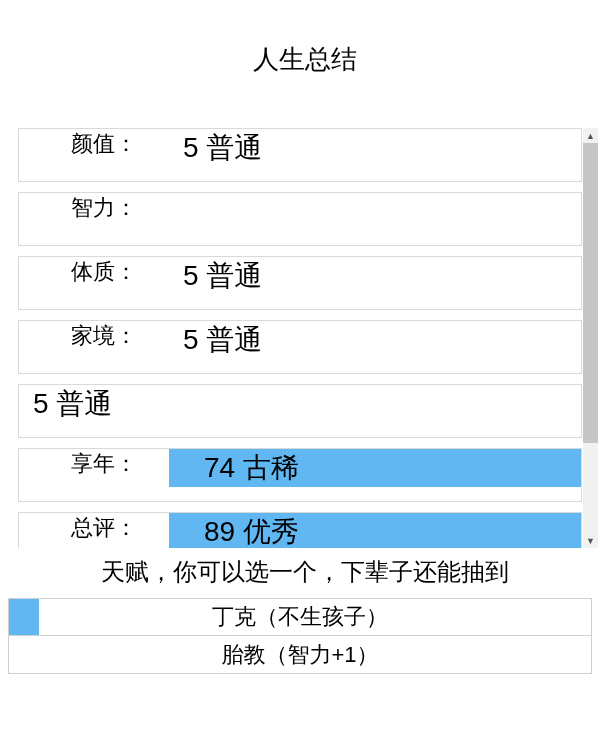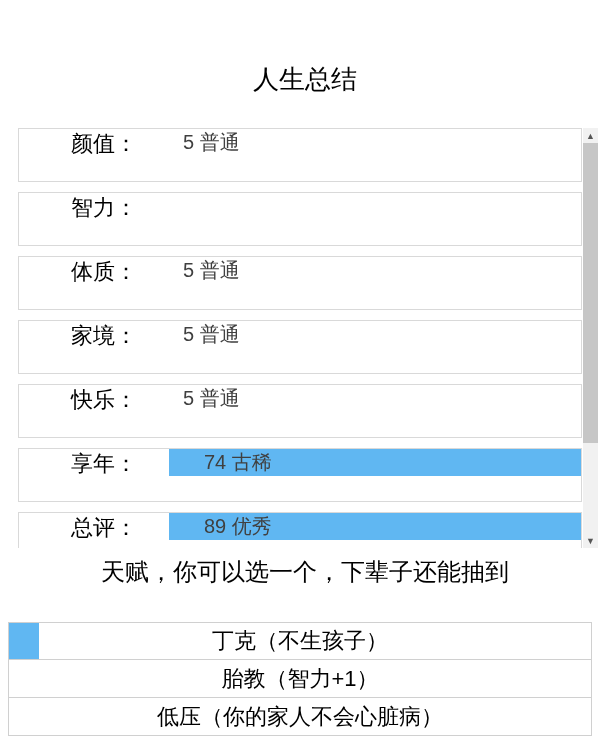--- a/index.html
+++ b/index.html
@@ -7,21 +7,21 @@
     width: 610px;
     height: 746px;
     background: #ffffff;
     font-family: "Microsoft YaHei", "PingFang SC", sans-serif;
     position: relative;
     overflow: hidden;
   }
   .title {
     text-align: center;
     font-size: 26px;
-    padding-top: 62px;
+    padding-top: 42px;
     padding-bottom: 28px;
     color: #000;
   }
   .scroll-area {
     position: absolute;
     top: 128px;
     left: 18px;
     right: 28px;
     height: 420px;
     overflow: hidden;
@@ -41,22 +41,22 @@
     align-items: center;
     justify-content: flex-end;
     font-size: 22px;
     color: #000;
     padding-right: 6px;
   }
   .stat-value {
     flex: 1;
     display: flex;
     align-items: center;
-    font-size: 20px;
-    color: #404040;
+    font-size: 28px;
+    color: #000000;
     padding-left: 14px;
   }
   .stat-value.hl {
     background: #60b7f2;
     padding-left: 35px;
   }
   .scrollbar-track {
     position: absolute;
     top: 128px;
     right: 12px;
@@ -91,21 +91,20 @@
     right: 0;
     text-align: center;
     font-size: 24px;
     color: #000;
   }
   .talent-list {
     position: absolute;
     top: 598px;
     left: 8px;
     right: 18px;
-    margin-top: 24px;
   }
   .talent-item {
     border: 1px solid #d0d0d0;
     background: #fff;
     height: 38px;
     display: flex;
     align-items: center;
     justify-content: center;
     font-size: 22px;
     color: #000;
@@ -139,21 +138,20 @@
   </div>
   <div class="stat-row">
     <div class="stat-label">体质：</div>
     <div class="stat-value">5 普通</div>
   </div>
   <div class="stat-row">
     <div class="stat-label">家境：</div>
     <div class="stat-value">5 普通</div>
   </div>
   <div class="stat-row">
-    <div class="stat-label">快乐：</div>
     <div class="stat-value">5 普通</div>
   </div>
   <div class="stat-row">
     <div class="stat-label">享年：</div>
     <div class="stat-value hl">74 古稀</div>
   </div>
   <div class="stat-row">
     <div class="stat-label">总评：</div>
     <div class="stat-value hl">89 优秀</div>
   </div>
@@ -168,16 +166,13 @@
 <div class="talent-heading">天赋，你可以选一个，下辈子还能抽到</div>
 
 <div class="talent-list">
   <div class="talent-item">
     <div class="talent-selected-mark"></div>
     <span>丁克（不生孩子）</span>
   </div>
   <div class="talent-item">
     <span>胎教（智力+1）</span>
   </div>
-  <div class="talent-item">
-    <span>低压（你的家人不会心脏病）</span>
-  </div>
 </div>
 
 </body></html>

